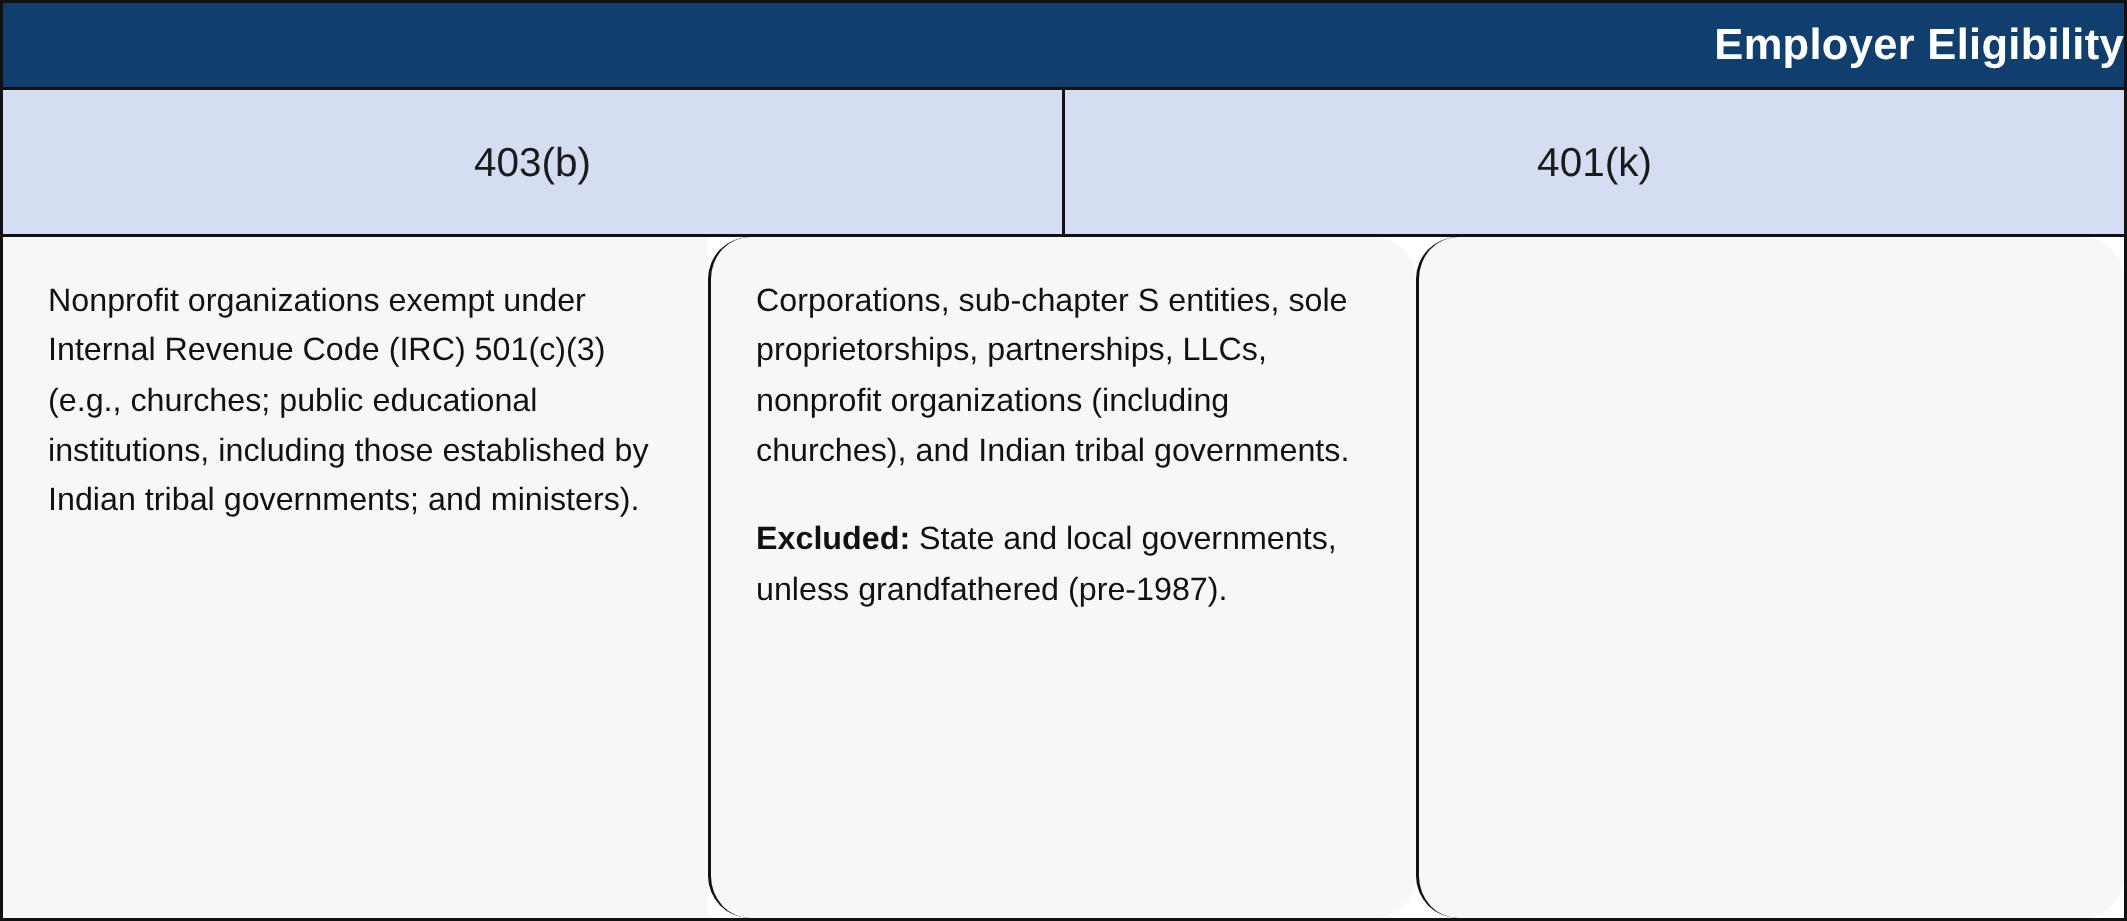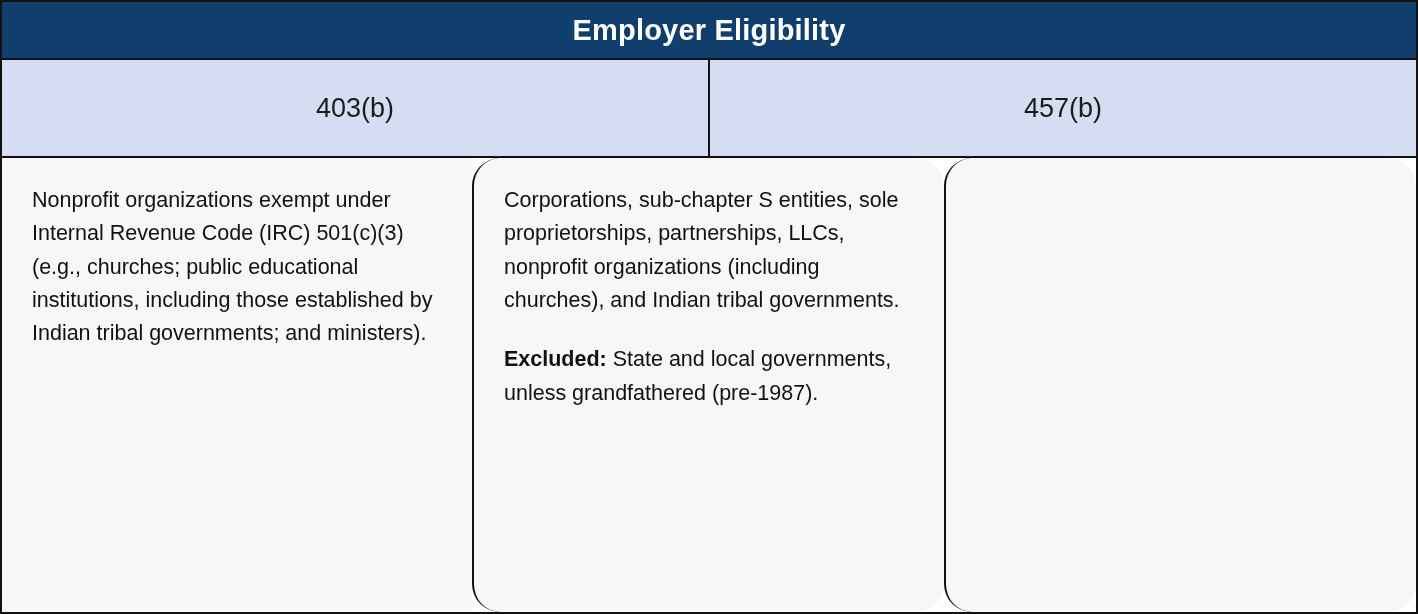--- a/index.html
+++ b/index.html
@@ -18,21 +18,21 @@
     height: 614px;
     box-sizing: border-box;
     border: 2px solid #111111;
     display: flex;
     flex-direction: column;
     background: #ffffff;
   }
   .title-row {
     background: #103f6d;
     color: #ffffff;
-    text-align: center;
+    text-align: right;
     font-size: 29px;
     font-weight: bold;
     letter-spacing: 0.2px;
     height: 56px;
     line-height: 56px;
     border-bottom: 2px solid #111111;
     flex: 0 0 auto;
   }
   .header-row {
     display: flex;
@@ -84,21 +84,21 @@
 </style>
 </head>
 <body>
 
 <div class="table-wrap">
 
   <div class="title-row">Employer Eligibility</div>
 
   <div class="header-row">
     <div class="header-cell">403(b)</div>
-    <div class="header-cell">457(b)</div>
+    <div class="header-cell">401(k)</div>
   </div>
 
   <div class="body-row">
 
     <div class="body-cell">
       <p class="para"><span>Nonprofit organizations exempt under Internal Revenue Code (IRC) 501(c)(3) (e.g., churches; public educational institutions, including those established by Indian tribal governments; and ministers).</span></p>
     </div>
 
     <div class="body-cell">
       <p class="para"><span>Corporations, sub-chapter S entities, sole proprietorships, partnerships, LLCs, nonprofit organizations (including churches), and Indian tribal governments.</span></p>

